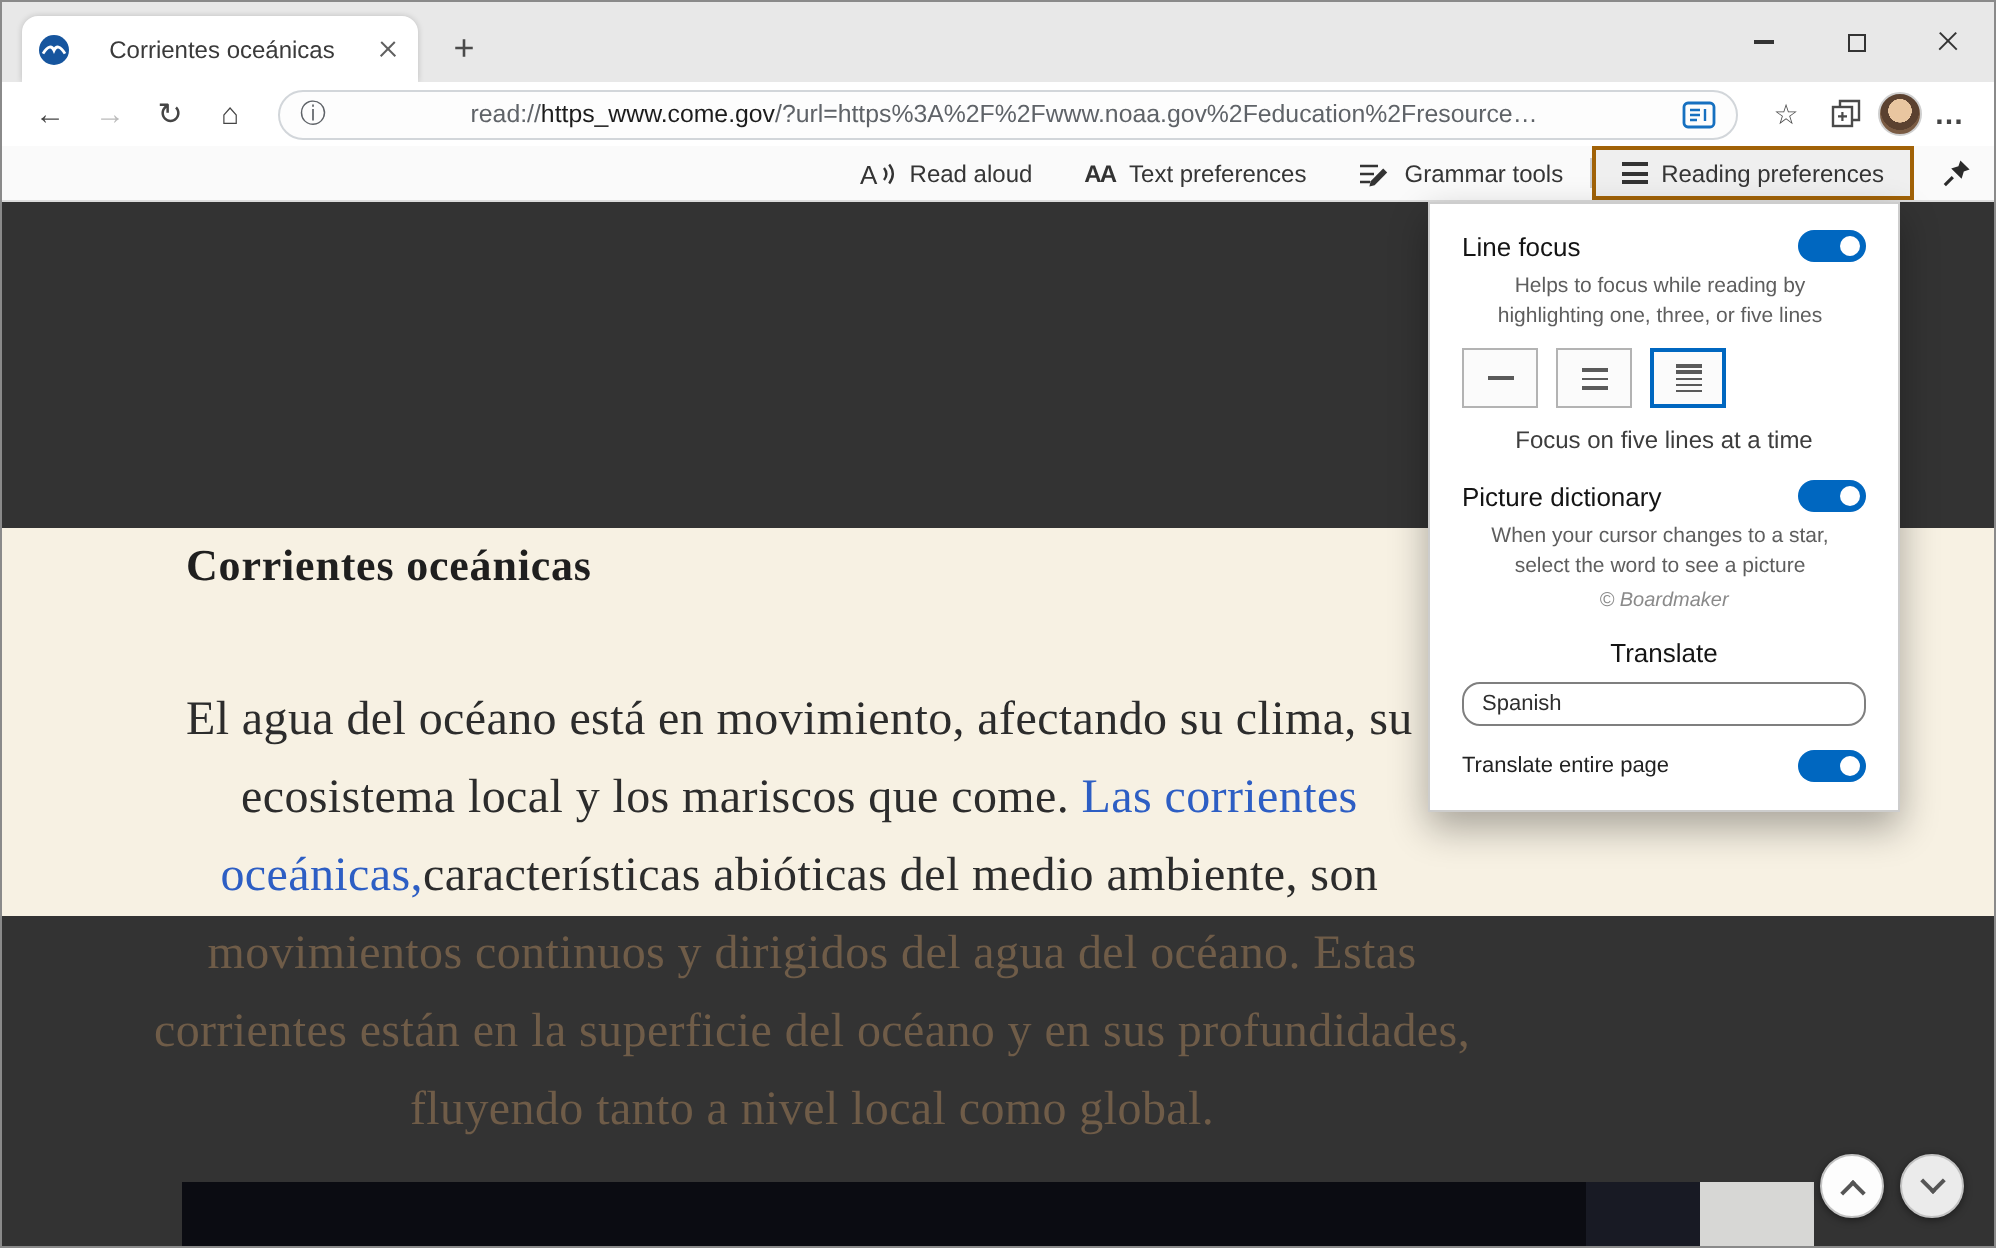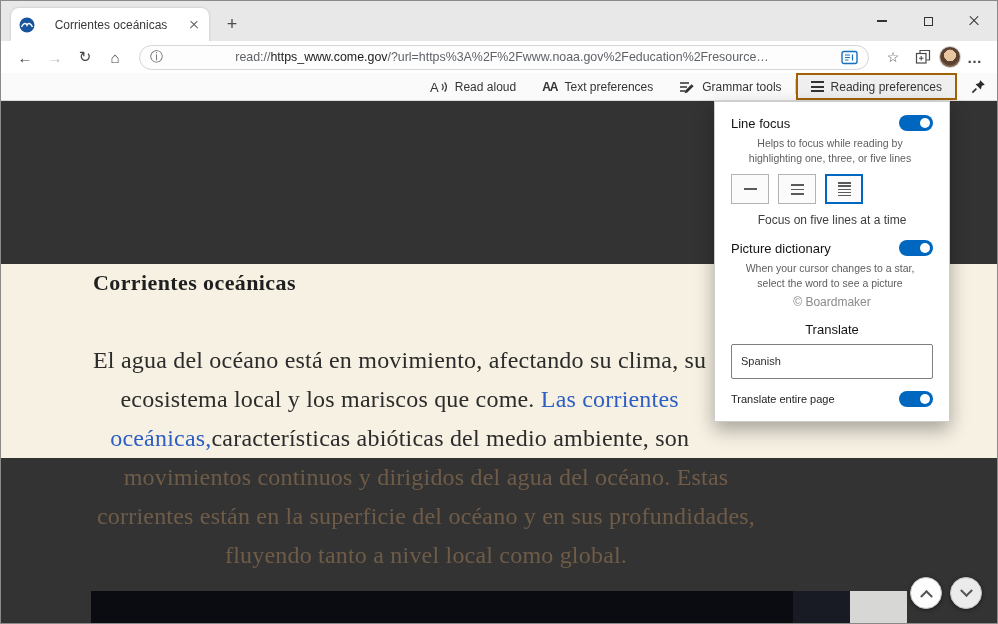--- a/index.html
+++ b/index.html
@@ -62,33 +62,33 @@
   .toggle { width:34px; height:16px; border-radius:9px; background:#0067c0; position:relative; flex:none; cursor:pointer; }
   .toggle::after { content:""; position:absolute; top:3px; right:3px; width:10px; height:10px; border-radius:50%; background:#fff; }
   .lfbtns { display:flex; gap:9px; margin:1px 0 9px; }
   .lfbtn { width:38px; height:30px; border:1px solid #b3b3b3; background:#fbfbfb; display:flex; flex-direction:column;
            align-items:center; justify-content:center; cursor:pointer; }
   .lfbtn.selected { border:2px solid #0067c0; }
   .bar1 { width:13px; height:2px; background:#5a5a5a; }
   .bars3 { display:flex; flex-direction:column; gap:3px; } .bars3 i { width:13px; height:1.7px; background:#5a5a5a; display:block; }
   .bars5 { display:flex; flex-direction:column; gap:1.8px; } .bars5 i { width:13px; height:1.4px; background:#5a5a5a; display:block; }
   .pcaption { font-size:12px; color:#3d3d3d; margin-bottom:13px; }
-  .pattr { font-size:12px; color:#8a8a8a; margin:1px 8px 13px; }
-  .langbox { width:100%; height:35px; border:1px solid #7f7f7f; border-radius:2px; display:flex; align-items:center;
+  .pattr { font-size:10px; color:#8a8a8a; margin:1px 8px 13px;font-style:italic; }
+  .langbox { width:100%; height:22px; border:1px solid #7f7f7f; border-radius:9px; display:flex; align-items:center;
              padding:4px 9px; font-size:11px; color:#2e2e2e; margin:7px 0 12px; cursor:pointer; background:#fff; }
   .lastrow { font-size:11px; color:#222; }
 
   
   .content { position:absolute; top:100px; left:0; right:0; bottom:0; background:#333; overflow:hidden;
              font-family:"Liberation Serif", serif; }
   .band { position:absolute; top:163px; left:0; right:0; height:194px; background:#f7f1e3; }
   .article-title { position:absolute; top:169px; left:92px; font-size:22px; font-weight:bold; color:#1f1f1f; letter-spacing:.4px; }
   .pline { white-space:nowrap; }
   .p-bright { position:absolute; top:240px; left:92px; font-size:24px; line-height:39px; color:#2c2c2c; letter-spacing:.2px; }
-  .p-dim { position:absolute; top:357px; left:96px; font-size:24px; line-height:39px; color:#6f5c48; letter-spacing:.2px; }
+  .p-dim { position:absolute; top:357px; left:76px; font-size:24px; line-height:39px; color:#6f5c48; letter-spacing:.2px; }
   .article-link { color:#2d5ec4; text-decoration:none; cursor:pointer; }
   .image-strip { position:absolute; top:490px; left:90px; width:816px; height:34px;
                  background:linear-gradient(90deg,#0b0c12 0 86%, #181a24 86% 93%, #d7d7d5 93%); }
   .scrollbtn { position:absolute; width:32px; height:32px; border-radius:50%; border:1px solid #c2c2c2; background:#fdfdfd;
                box-shadow:0 1px 4px rgba(0,0,0,.45); display:flex; align-items:center; justify-content:center; cursor:pointer; }
   .scrollbtn.down { background:#ebebeb; }
   .chev { width:9px; height:9px; border-left:2px solid #555; border-top:2px solid #555; }
   .chev.up { transform:rotate(45deg) translate(2px,2px); }
   .chev.dn { transform:rotate(225deg) translate(2px,2px); }
 </style>

